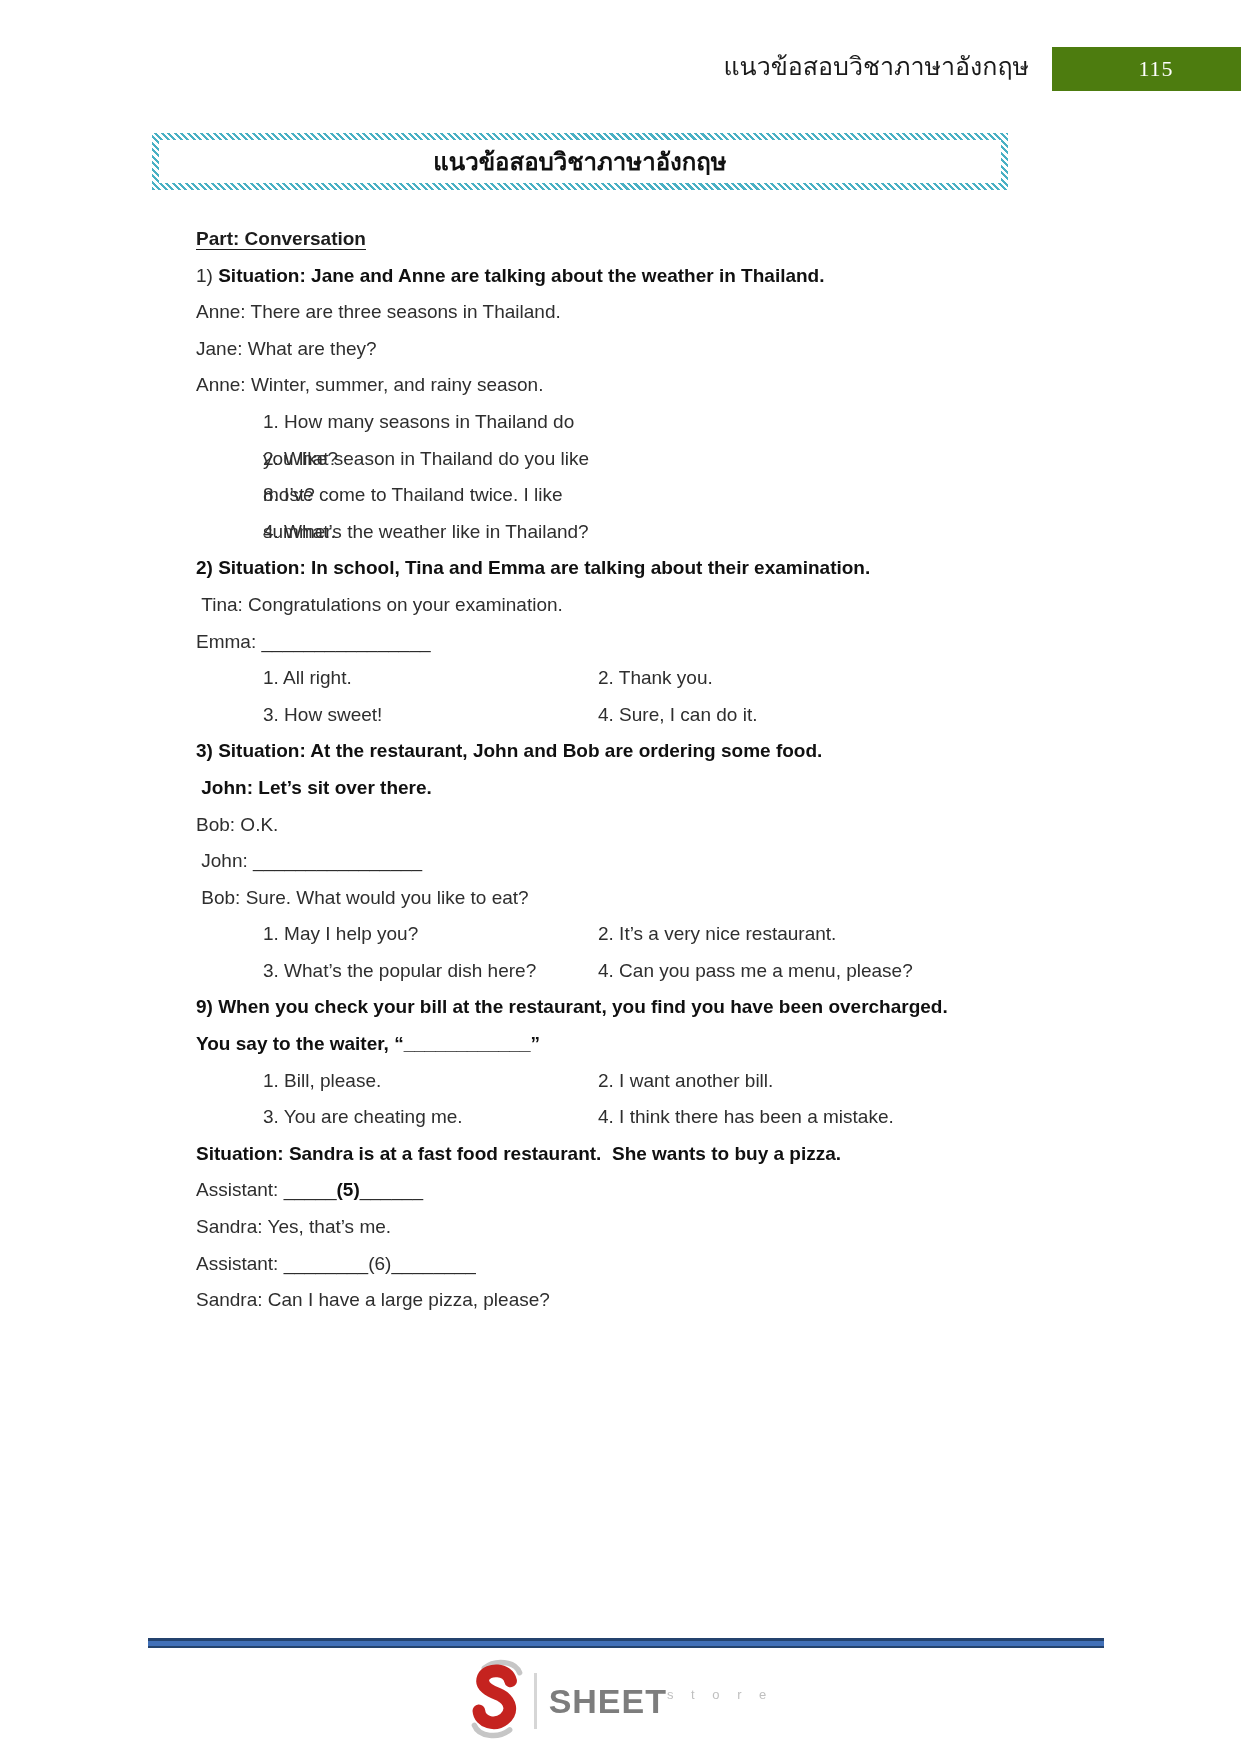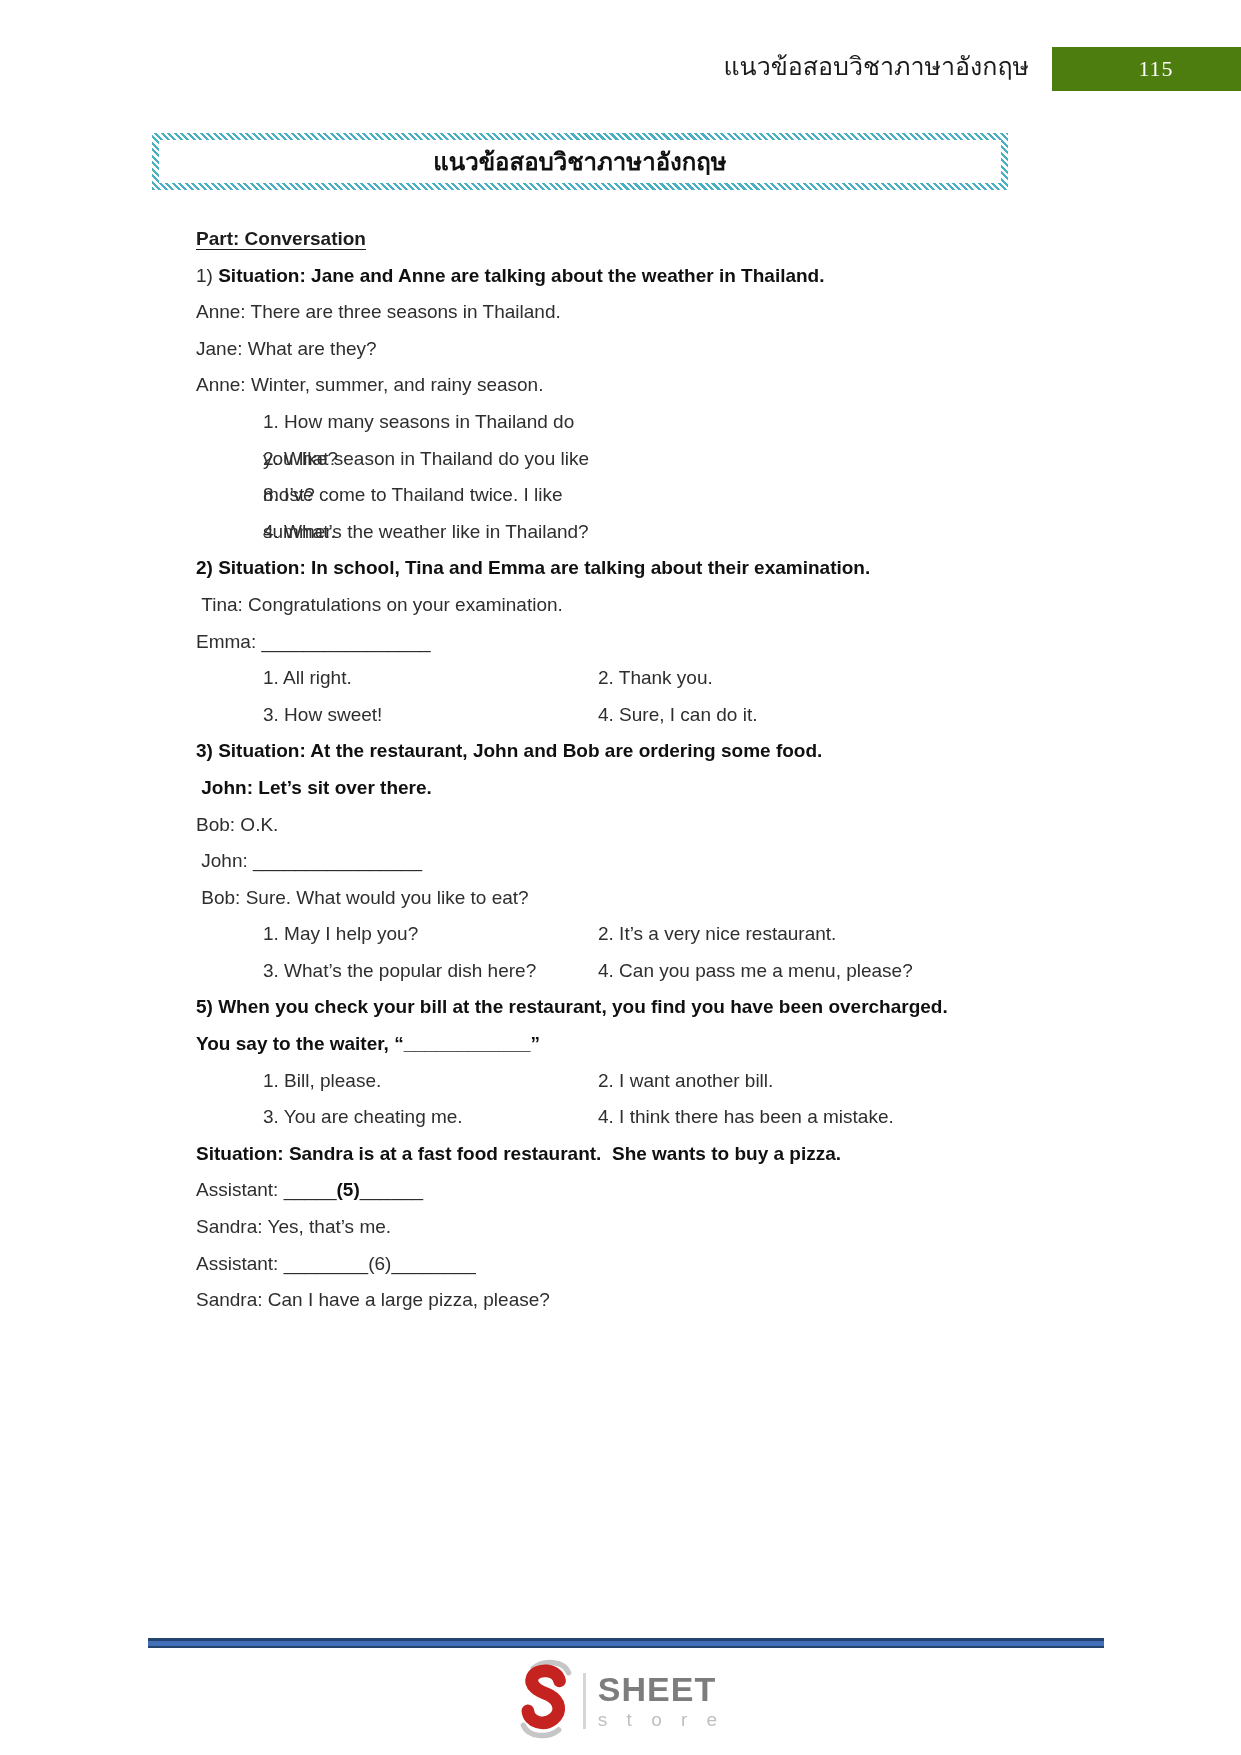--- a/index.html
+++ b/index.html
@@ -29,23 +29,23 @@
   .options-row{display:flex;padding-left:67px;box-sizing:border-box;}
   .opt-l{display:inline-block;width:335px;flex:none;}
   .opt-r{flex:none;}
 
   
   .footer-bar{position:absolute;left:148px;top:1638px;width:956px;height:5px;background:#4170b8;
               border-top:3px solid #24436e;border-bottom:2px solid #24436e;}
   .logo{position:absolute;left:0;top:1659px;width:1241px;display:flex;justify-content:center;}
   .logo-wrap{display:flex;align-items:center;}
   .logo-divider{width:3px;height:56px;background:#d6d6d6;margin:0 12px 0 8px;}
-  .brand-stack{display:flex;flex-direction:column;}
+  .brand-stack{display:flex;flex-direction:row;}
   .brand-name{font-weight:700;font-size:34px;color:#7d7d7d;letter-spacing:1px;line-height:1;}
-  .brand-sub{font-size:19px;color:#bfbfbf;letter-spacing:7px;margin-top:3px;}
+  .brand-sub{font-size:13px;color:#bfbfbf;letter-spacing:7px;margin-top:3px;}
 </style>
 </head>
 <body>
 
 <div class="page">
 
   <div class="hdr-thai">แนวข้อสอบวิชาภาษาอังกฤษ</div>
   <div class="page-num-box">
     <span class="page-num">115</span>
   </div>
@@ -71,21 +71,21 @@
       <div class="line"><span>Emma: ________________</span></div>
       <div class="line options-row"><span class="opt-l">1. All right.</span><span class="opt-r">2. Thank you.</span></div>
       <div class="line options-row"><span class="opt-l">3. How sweet!</span><span class="opt-r">4. Sure, I can do it.</span></div>
       <div class="line"><span class="b">3) Situation: At the restaurant, John and Bob are ordering some food.</span></div>
       <div class="line"><span class="b"> John: Let’s sit over there.</span></div>
       <div class="line"><span>Bob: O.K.</span></div>
       <div class="line"><span> John: ________________</span></div>
       <div class="line"><span> Bob: Sure. What would you like to eat?</span></div>
       <div class="line options-row"><span class="opt-l">1. May I help you?</span><span class="opt-r">2. It’s a very nice restaurant.</span></div>
       <div class="line options-row"><span class="opt-l">3. What’s the popular dish here?</span><span class="opt-r">4. Can you pass me a menu, please?</span></div>
-      <div class="line"><span class="b">5) When you check your bill at the restaurant, you find you have been overcharged.</span></div>
+      <div class="line"><span class="b">9) When you check your bill at the restaurant, you find you have been overcharged.</span></div>
       <div class="line"><span class="b">You say to the waiter, “____________”</span></div>
       <div class="line options-row"><span class="opt-l">1. Bill, please.</span><span class="opt-r">2. I want another bill.</span></div>
       <div class="line options-row"><span class="opt-l">3. You are cheating me.</span><span class="opt-r">4. I think there has been a mistake.</span></div>
       <div class="line"><span class="b">Situation: Sandra is at a fast food restaurant.  She wants to buy a pizza.</span></div>
       <div class="line"><span>Assistant: _____</span><span class="b">(5)</span><span>______</span></div>
       <div class="line"><span>Sandra: Yes, that’s me.</span></div>
       <div class="line"><span>Assistant: ________(6)________</span></div>
       <div class="line"><span>Sandra: Can I have a large pizza, please?</span></div>
     </div>
 

